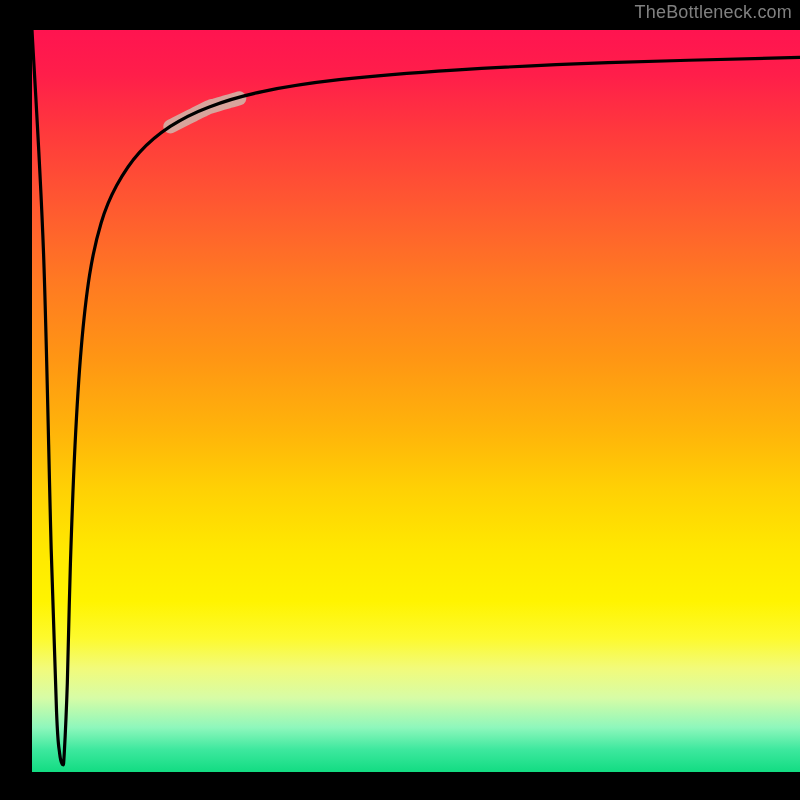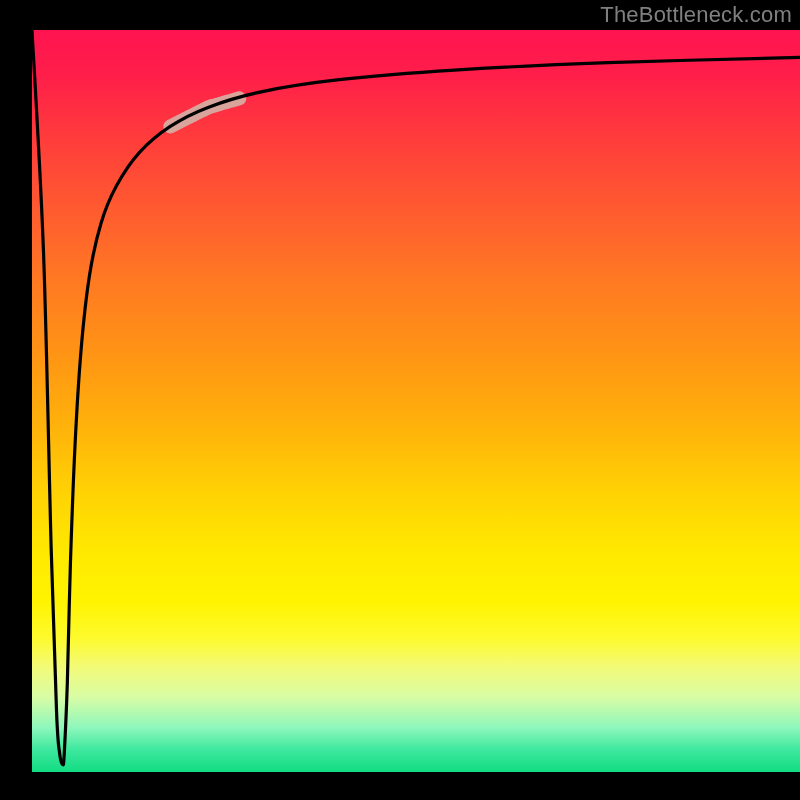--- a/index.html
+++ b/index.html
@@ -15,21 +15,21 @@
     position: relative;
     width: 800px;
     height: 800px;
     background: #000000;
   }
   .watermark {
     position: absolute;
     top: 2px;
     right: 8px;
     color: #808080;
-    font-size: 22px;
+    font-size: 18px;
     font-weight: 500;
     letter-spacing: 0.2px;
     z-index: 20;
     user-select: none;
   }
   
   .plot {
     position: absolute;
     left: 32px;      
     top: 30px;       

